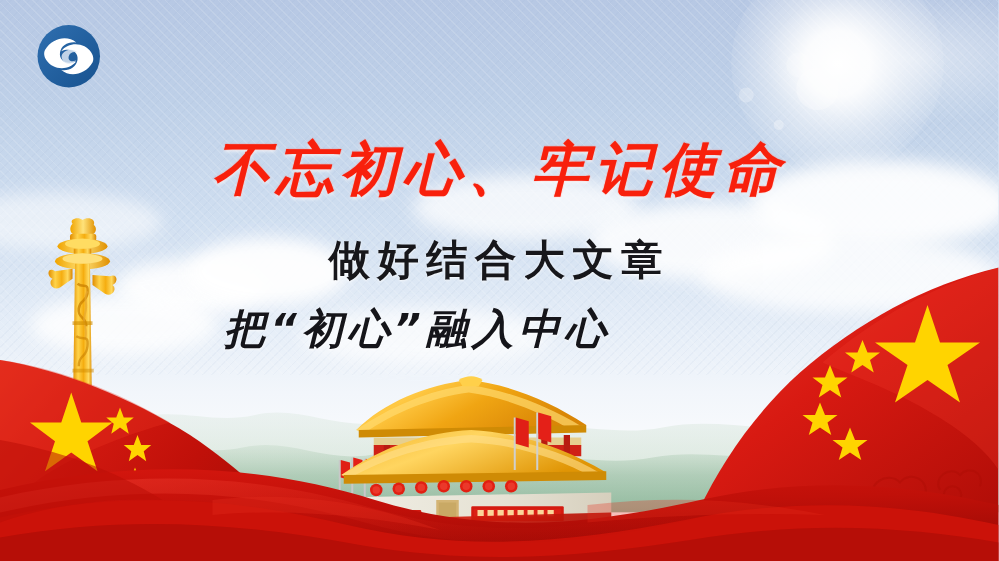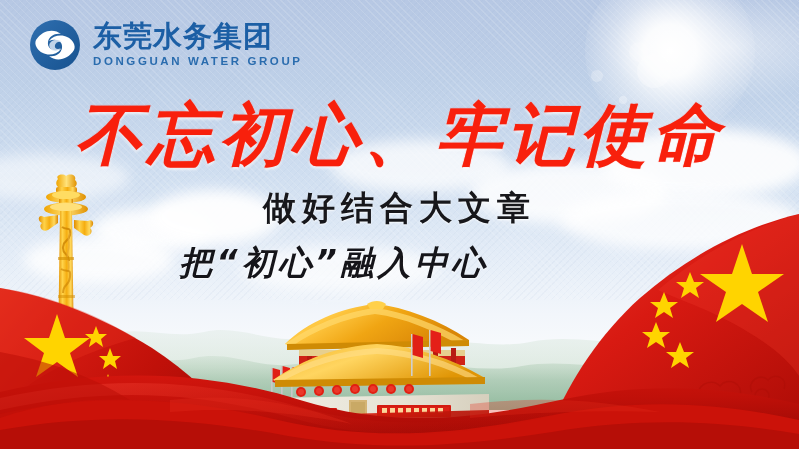--- a/index.html
+++ b/index.html
@@ -55,21 +55,21 @@
   .gate{position:absolute;left:263px;top:300px;width:230px;height:130px;}
 
   
   .silk{position:absolute;left:0;top:0;width:799px;height:449px;pointer-events:none;}
 
   
   .headline{
     position:absolute;left:0;top:102px;width:799px;
     text-align:center;
     font-family:"DejaVu Sans", sans-serif;
-    font-size:67px;line-height:66px;font-weight:bold;
+    font-size:46px;line-height:66px;font-weight:bold;
     color:#f8200c;
     letter-spacing:5px;
     font-style:italic;
     text-shadow:0 2px 3px rgba(255,255,255,.75), 0 0 1px rgba(248,32,12,.9);
     white-space:nowrap;
   }
   .sub1{
     position:absolute;left:0;top:189px;width:799px;
     text-align:center;
     font-family:"DejaVu Sans", sans-serif;
@@ -391,19 +391,15 @@
             <stop offset="0%" stop-color="#2f6fb0"></stop>
             <stop offset="100%" stop-color="#17528f"></stop>
           </linearGradient>
         </defs>
         <circle cx="27" cy="27" r="25" fill="url(#lg)"></circle>
         <path d="M8,22 C14,12 26,10 33,16 C27,15 21,18 20,24 C19,31 26,34 33,31 C27,39 14,38 9,30 C7,27 7,24 8,22 Z" fill="#ffffff"></path>
         <path d="M46,32 C40,42 28,44 21,38 C27,39 33,36 34,30 C35,23 28,20 21,23 C27,15 40,16 45,24 C47,27 47,30 46,32 Z" fill="#ffffff"></path>
         <path d="M22,25 C25,21 31,21 34,24 C31,23 28,24 27,27 C26,31 30,32 33,30 C30,34 24,34 22,30 C21,28 21,26 22,25 Z" fill="#dce8f4" opacity=".85"></path>
       </svg>
     </span>
-    <span class="logo-txt">
-      <span class="logo-cn">东莞水务集团</span>
-      <span class="logo-en">DONGGUAN WATER GROUP</span>
-    </span>
   </div>
 
 </div>
 
 </body></html>

